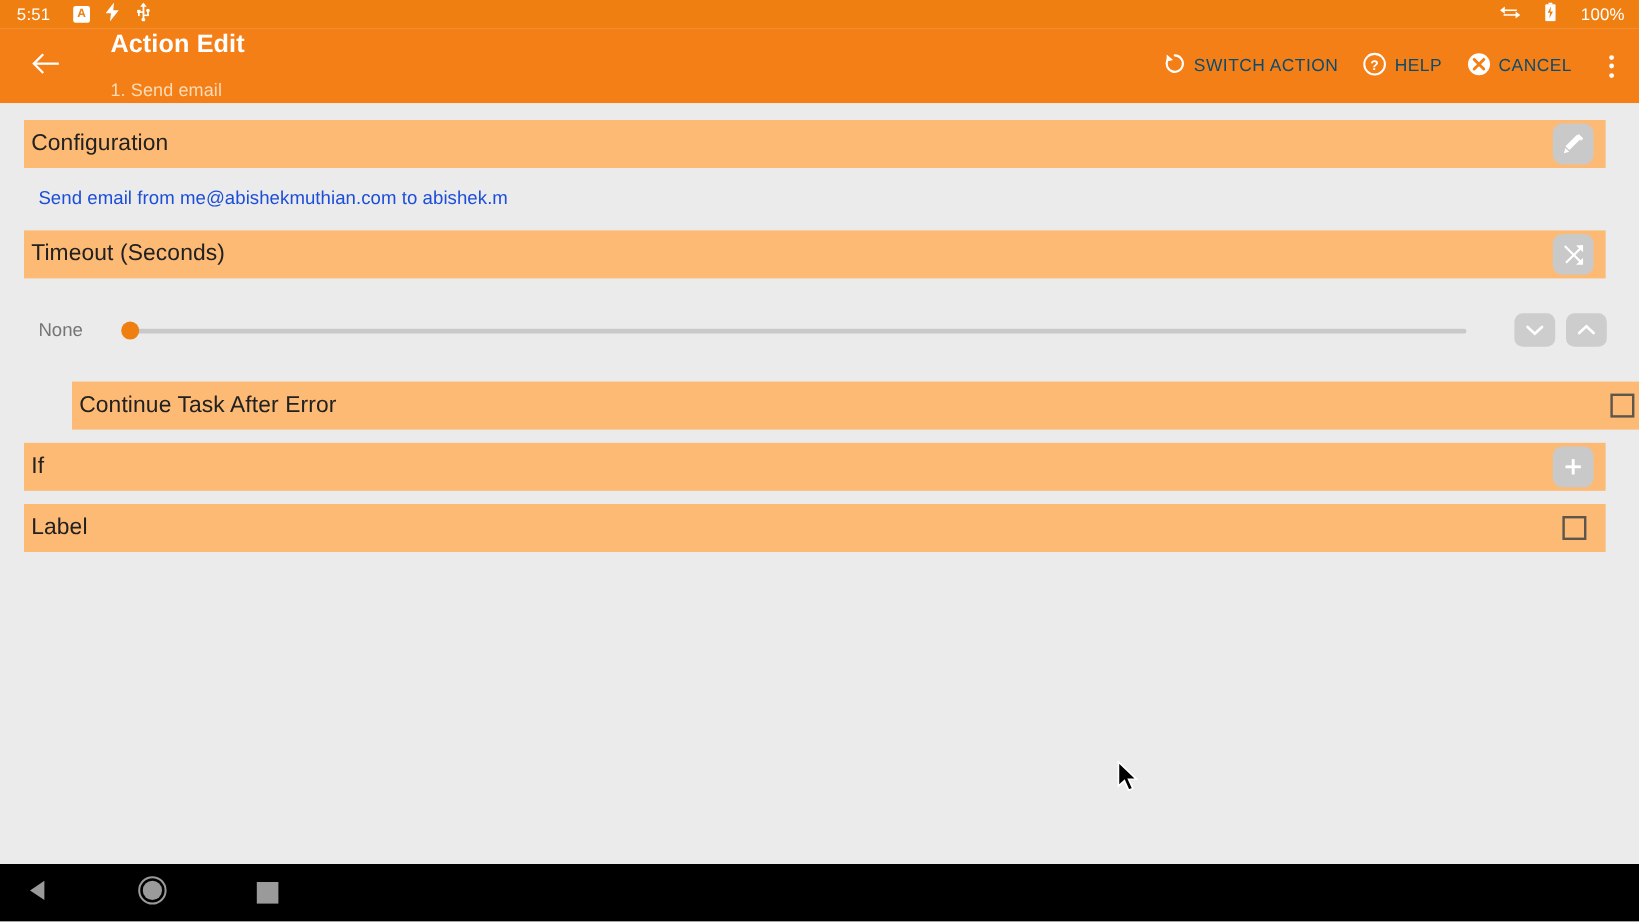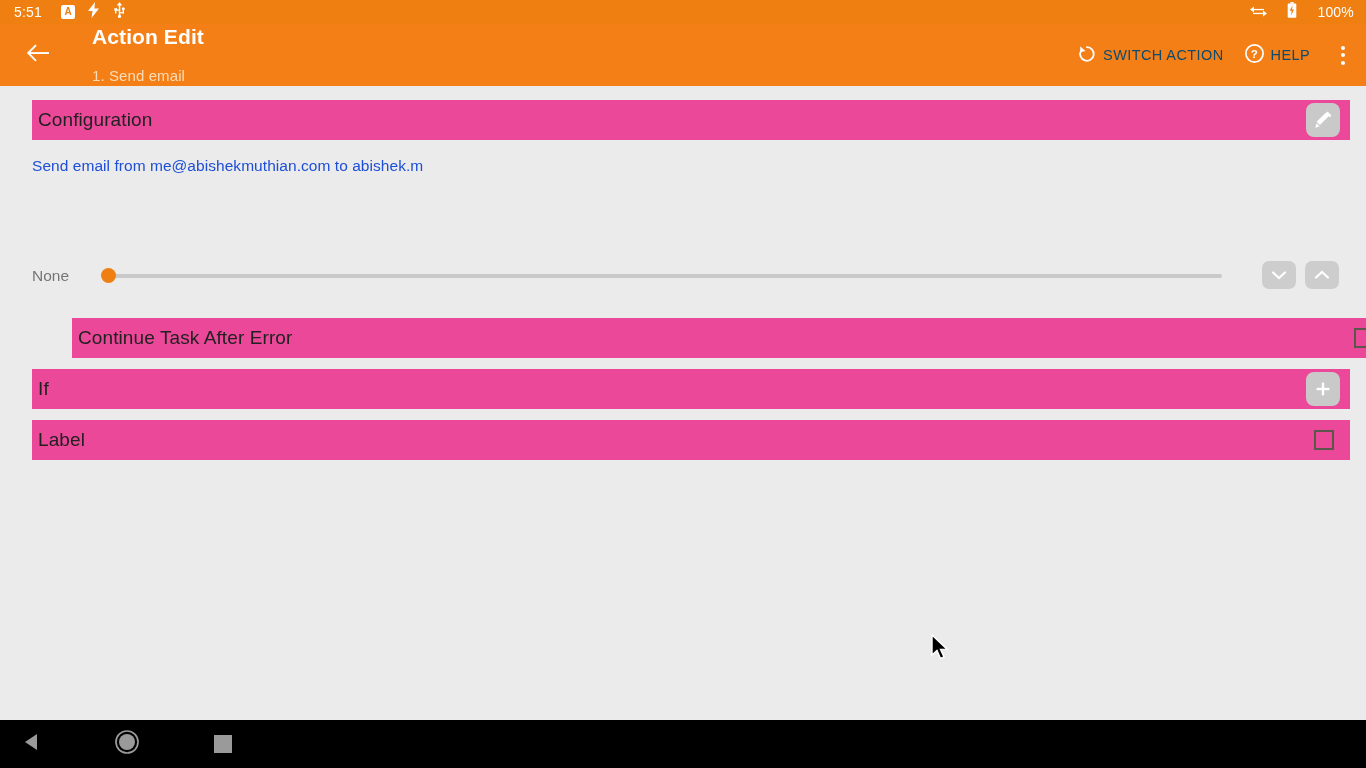--- a/index.html
+++ b/index.html
@@ -65,22 +65,22 @@
   }
   .overflow-btn i { display: block; width: 4px; height: 4px; border-radius: 50%; background: #ffffff; }
 
   
   .content {
     position: absolute; top: 86px; left: 0;
     width: 1366px; height: 632px;
     background: #ebebeb;
   }
   .section-bar {
-    position: absolute; left: 32px; width: 1318px;
-    background: #ec4899;
+    position: absolute; left: 20px; width: 1318px;
+    background: #fdba74;
     display: flex; align-items: center;
   }
   .section-title {
     color: #212121; font-size: 19px; letter-spacing: 0.1px;
     margin-left: 6px;
   }
   .section-ctrl { margin-left: auto; display: flex; align-items: center; gap: 12px; }
 
   
   .sq-btn {
@@ -213,20 +213,29 @@
       <div class="action-btn">
         <span>
           <svg width="21" height="21" viewBox="0 0 21 21">
             <circle cx="10.5" cy="10.5" r="8.6" fill="none" stroke="#fff" stroke-width="1.7"></circle>
             <text x="10.5" y="15" font-family="Liberation Sans, sans-serif" font-size="11.5" font-weight="bold" fill="#fff" text-anchor="middle">?</text>
           </svg>
         </span>
         <span>HELP</span>
       </div>
 
+      <div class="action-btn">
+        <span>
+          <svg width="21" height="21" viewBox="0 0 21 21">
+            <circle cx="10.5" cy="10.5" r="9.2" fill="#fff"></circle>
+            <path d="M6.5 6.5 L14.5 14.5 M14.5 6.5 L6.5 14.5" stroke="#f57f17" stroke-width="2.4" stroke-linecap="round"></path>
+          </svg>
+        </span>
+        <span>CANCEL</span>
+      </div>
 
       <div class="overflow-btn">
         <i></i>
           <i></i>
           <i></i>
       </div>
     </div>
   </div>
 
   <div class="content">
@@ -239,20 +248,32 @@
             <polygon points="2.2,17.8 3.5,13.3 6.7,16.5" fill="#fff"></polygon>
             <rect x="7.6" y="2.2" width="4.6" height="13.2" fill="#fff" transform="rotate(45 9.9 8.8)"></rect>
             <polygon points="14.6,1.6 18.4,5.4 16.6,7.2 12.8,3.4" fill="#fff"></polygon>
           </svg>
         </span>
       </span>
     </div>
 
     <div class="desc-text" style="top:71px;">Send email from me@abishekmuthian.com to abishek.m</div>
 
+    <div class="section-bar" style="top:106px; height:40px;">
+      <span class="section-title">Timeout (Seconds)</span>
+      <span class="section-ctrl">
+        <span class="sq-btn">
+          <svg width="21" height="21" viewBox="0 0 21 21">
+            <path d="M3 3 L17 17 M17 4 L4 17" stroke="#fff" stroke-width="1.8" fill="none"></path>
+            <polygon points="18.2,2.2 18.2,8.2 12.4,2.6" fill="#fff"></polygon>
+            <polygon points="18.2,18.6 12.4,18.6 18.2,12.8" fill="#fff"></polygon>
+          </svg>
+        </span>
+      </span>
+    </div>
 
     <div class="slider-row" style="top:178px; height:24px;">
       <span class="slider-label">None</span>
       <span class="slider-track" style="top:10px;"></span>
       <span class="slider-thumb" style="top:4px;"></span>
       <span class="stepper" style="top:-3px;">
         <span class="chev-btn">
           <svg width="16" height="10" viewBox="0 0 16 10">
               <polyline points="2,2.5 8,8 14,2.5" fill="none" stroke="#fff" stroke-width="2.2" stroke-linecap="round"></polyline>
             </svg>

